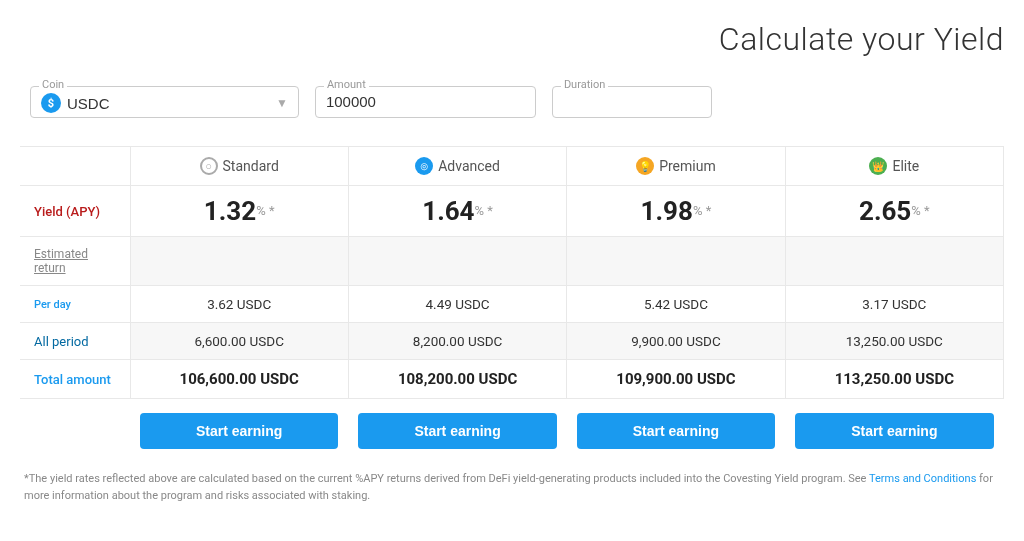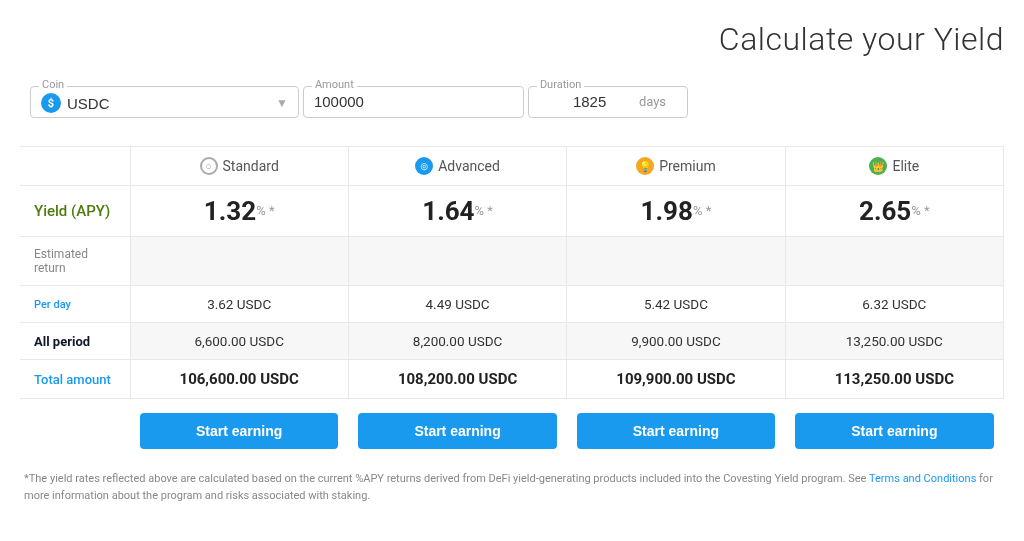--- a/index.html
+++ b/index.html
@@ -13,21 +13,21 @@
     h1 {
       text-align: right;
       font-weight: 300;
       font-size: 32px;
       color: #333;
       margin-bottom: 28px;
       letter-spacing: 0.5px;
     }
     .controls {
       display: flex;
-      gap: 4px;
+      gap: 16px;
       margin-bottom: 28px;
       padding: 0 10px;
     }
     .field-wrap {
       position: relative;
       border: 1px solid #ccc;
       border-radius: 4px;
       padding: 6px 10px 4px 10px;
       min-width: 130px;
     }
@@ -117,32 +117,32 @@
       align-items: center;
       justify-content: center;
       font-size: 11px;
     }
     .tier-icon.standard { border: 2px solid #aaa; color: #aaa; }
     .tier-icon.advanced { background: #1a9aef; color: #fff; font-size: 9px; }
     .tier-icon.premium { background: #f5a623; color: #fff; font-size: 10px; }
     .tier-icon.elite { background: #4caf50; color: #fff; font-size: 10px; }
 
     .row-yield td { background: #fff; }
-    .row-yield td.first-col { color: #4d7c0f; font-size: 15px; font-weight: 500; }
+    .row-yield td.first-col { color: #b91c1c; font-size: 13px; font-weight: 500; }
     .apy-value { font-size: 26px; font-weight: 700; color: #222; }
     .apy-sup { font-size: 13px; color: #999; vertical-align: super; }
 
-    .row-estimated td { background: #f7f7f7; }
+    .row-estimated td { background: #f7f7f7; text-decoration: underline; }
     .row-estimated td.first-col { font-size: 12px; color: #888; font-weight: 400; }
 
     .row-perday td { background: #fff; }
     .row-perday td.first-col { color: #1a9aef; font-size: 11px; font-weight: 500; }
 
     .row-allperiod td { background: #f7f7f7; }
-    .row-allperiod td.first-col { color: #0f172a; font-size: 13px; font-weight: 700; }
+    .row-allperiod td.first-col { color: #0369a1; font-size: 13px; font-weight: 400; }
 
     .row-total td { background: #fff; }
     .row-total td.first-col { color: #1a9aef; font-size: 13px; font-weight: 500; }
     .total-value { font-size: 15px; font-weight: 700; color: #222; }
 
     .row-actions td { background: #fff; border: none; padding: 14px 10px; }
     .row-actions td.first-col { border: none; }
 
     .btn-earn {
       background: #1a9aef;
@@ -184,24 +184,20 @@
 
   <div class="field-wrap amount">
     <span class="field-label">Amount</span>
     <div class="field-inner">
       <input class="field-value" type="text" value="100000" style="">
     </div>
   </div>
 
   <div class="field-wrap duration">
     <span class="field-label">Duration</span>
-    <div class="field-inner">
-      <input class="field-value" type="text" value="1825" style="width: 60px;">
-      <span class="duration-suffix">days</span>
-    </div>
   </div>
 </div>
 
 <table class="yield-table">
   <thead>
     <tr>
       <th class="first-col"></th>
       <th>
         <div class="tier-header">
           <span class="tier-icon standard">○</span>
@@ -252,21 +248,21 @@
       <td></td>
       <td></td>
       <td></td>
     </tr>
 
     <tr class="row-perday">
       <td class="first-col">Per day</td>
       <td>3.62 USDC</td>
       <td>4.49 USDC</td>
       <td>5.42 USDC</td>
-      <td>6.32 USDC</td>
+      <td>3.17 USDC</td>
     </tr>
 
     <tr class="row-allperiod">
       <td class="first-col">All period</td>
       <td>6,600.00 USDC</td>
       <td>8,200.00 USDC</td>
       <td>9,900.00 USDC</td>
       <td>13,250.00 USDC</td>
     </tr>
 

